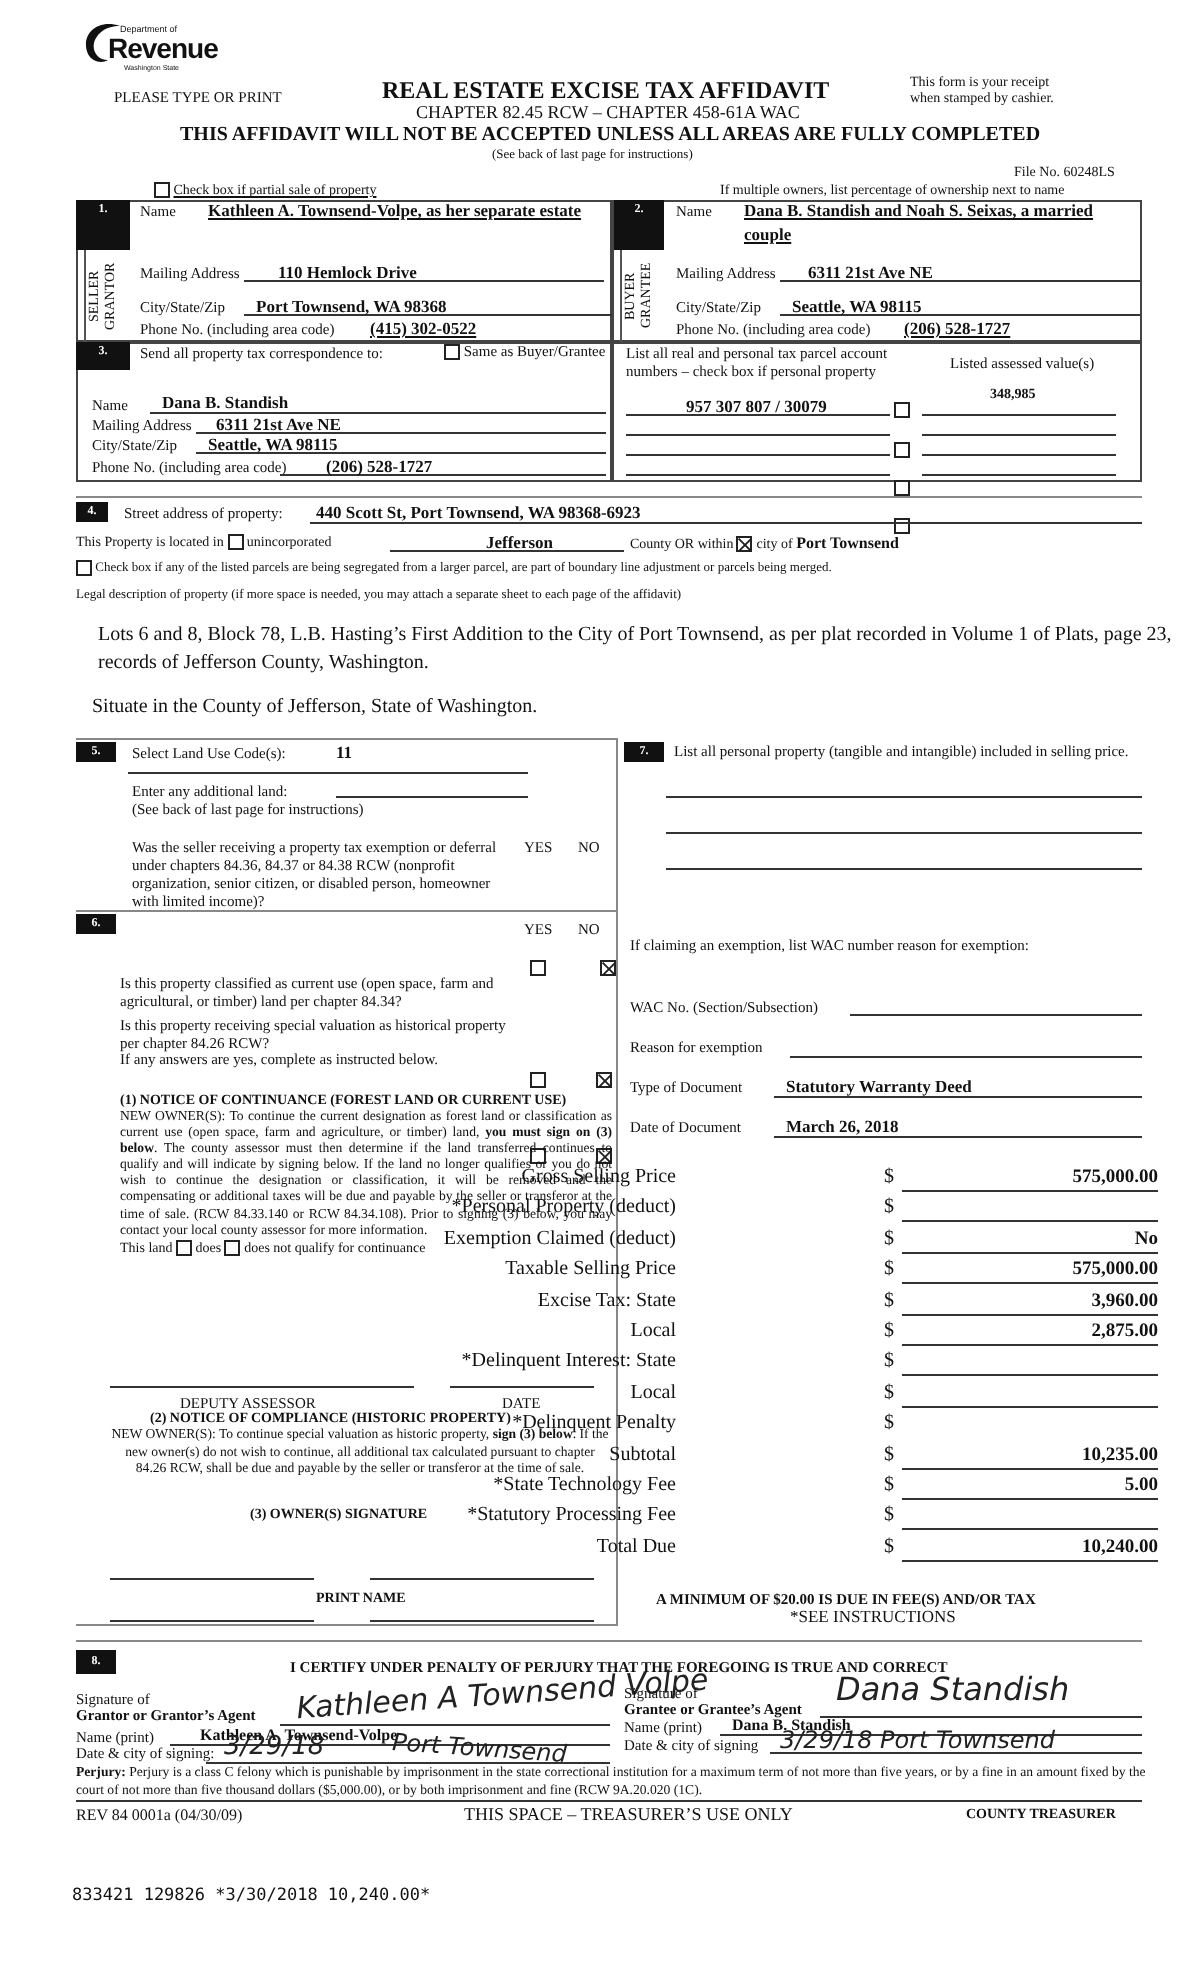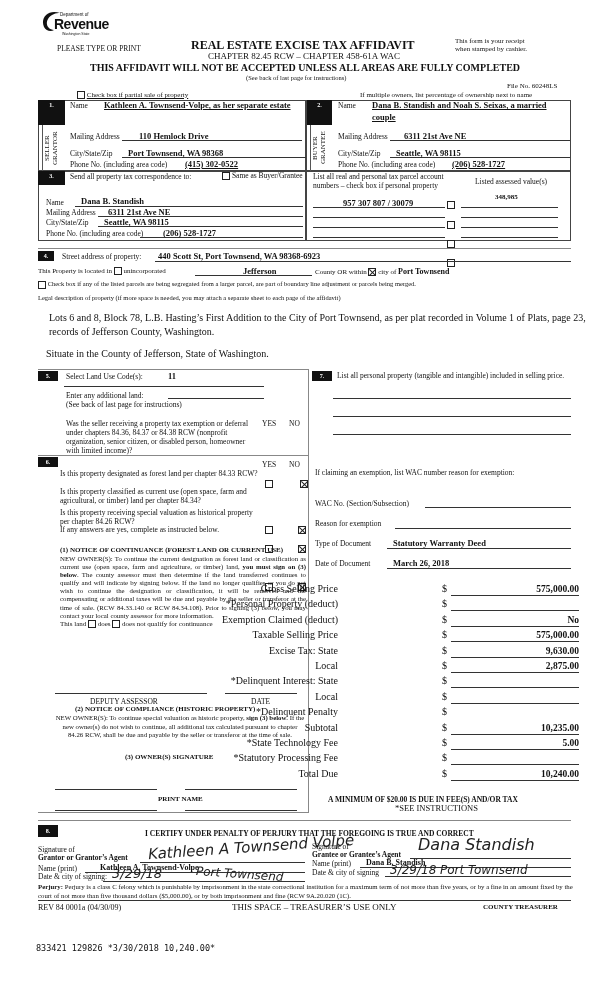--- a/index.html
+++ b/index.html
@@ -136,21 +136,20 @@
 <div class="abs" style="left:66px;top:419px;width:190px;line-height:9px">Was the seller receiving a property tax exemption or deferral under chapters 84.36, 84.37 or 84.38 RCW (nonprofit organization, senior citizen, or disabled person, homeowner with limited income)?</div>
 <span class="cb abs" style="left:265px;top:442px"></span>
 <span class="cb x abs" style="left:290px;top:442px"></span>
 <div class="line" style="left:38px;top:455px;width:271px;border-color:#888"></div>
 
 
 <div class="secnum" style="left:38px;top:457px;width:20px;height:10px;line-height:10px">6.</div>
 <span class="lbl" style="left:262px;top:460px">YES</span>
 <span class="lbl" style="left:289px;top:460px">NO</span>
 <div id="designation-questions">
-    <div><div class="abs" style="left:60px;top:469px;width:198px;line-height:9px">Is this property designated as forest land per chapter 84.33 RCW?</div><span class="cb abs" style="left:265px;top:478px"></span><span class="cb abs x" style="left:290px;top:478px"></span></div>
     <div><div class="abs" style="left:60px;top:487px;width:198px;line-height:9px">Is this property classified as current use (open space, farm and agricultural, or timber) land per chapter 84.34?</div><span class="cb abs" style="left:265px;top:488px"></span><span class="cb abs x" style="left:290px;top:488px"></span></div>
     <div><div class="abs" style="left:60px;top:508px;width:198px;line-height:9px">Is this property receiving special valuation as historical property per chapter 84.26 RCW?</div><span class="cb abs" style="left:265px;top:517px"></span><span class="cb abs x" style="left:290px;top:517px"></span></div>
   </div>
 <span class="lbl" style="left:60px;top:525px">If any answers are yes, complete as instructed below.</span>
 
 <div class="abs b" style="left:60px;top:546px;font-size:7px">(1) NOTICE OF CONTINUANCE (FOREST LAND OR CURRENT USE)</div>
 <div class="abs" style="left:60px;top:555px;width:246px;font-size:6.8px;line-height:8.1px;text-align:justify"><span>NEW OWNER(S): To continue the current designation as forest land or classification as current use (open space, farm and agriculture, or timber) land,</span> <b>you must sign on (3) below</b><span>. The county assessor must then determine if the land transferred continues to qualify and will indicate by signing below. If the land no longer qualifies or you do not wish to continue the designation or classification, it will be removed and the compensating or additional taxes will be due and payable by the seller or transferor at the time of sale. (RCW 84.33.140 or RCW 84.34.108). Prior to signing (3) below, you may contact your local county assessor for more information.</span></div>
 <span class="lbl" style="left:60px;top:620px;font-size:7px"><span>This land</span> <span class="cb"></span> <span>does</span> <span class="cb"></span> <span>does not  qualify for continuance</span></span>
 
 <div class="line" style="left:55px;top:693px;width:152px"></div>
@@ -201,21 +200,21 @@
       <span class="fee-val" style="top:613.8px;">No</span>
     </div>
     <div>
       <span class="fee-lbl" style="top:629.2px">Taxable Selling Price</span>
       <span class="fee-dollar" style="top:629.2px">$</span>
       <span class="fee-val" style="top:629.2px;">575,000.00</span>
     </div>
     <div>
       <span class="fee-lbl" style="top:644.6px">Excise Tax:  State</span>
       <span class="fee-dollar" style="top:644.6px">$</span>
-      <span class="fee-val" style="top:644.6px;">9,630.00</span>
+      <span class="fee-val" style="top:644.6px;">3,960.00</span>
     </div>
     <div>
       <span class="fee-lbl" style="top:660px">Local</span>
       <span class="fee-dollar" style="top:660px">$</span>
       <span class="fee-val" style="top:660px;">2,875.00</span>
     </div>
     <div>
       <span class="fee-lbl" style="top:675.4px">*Delinquent Interest:  State</span>
       <span class="fee-dollar" style="top:675.4px">$</span>
       <span class="fee-val" style="top:675.4px;"></span>

